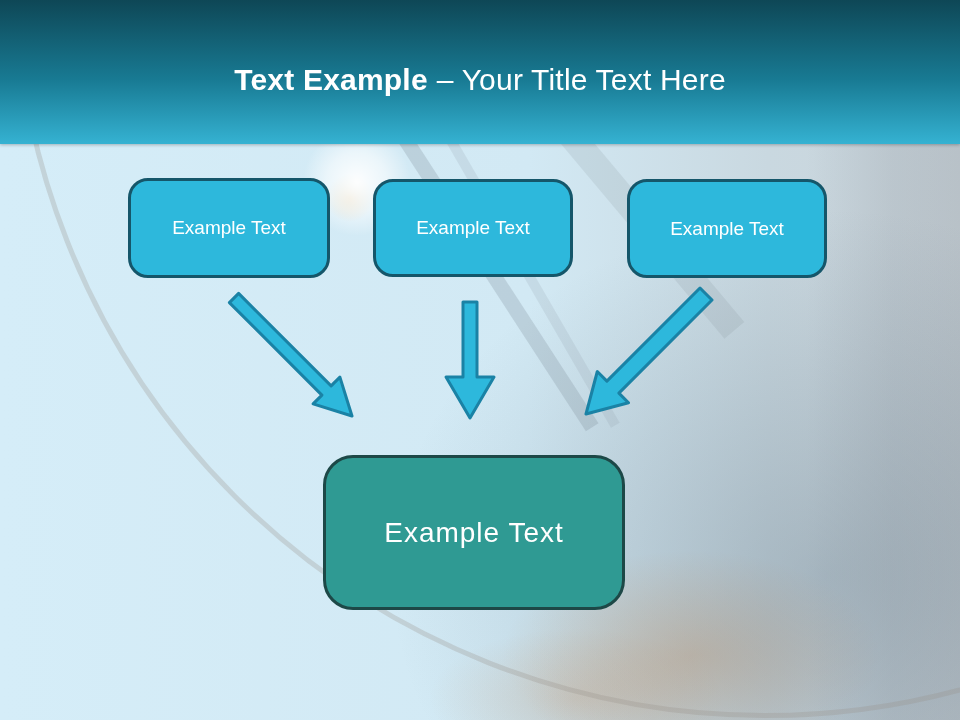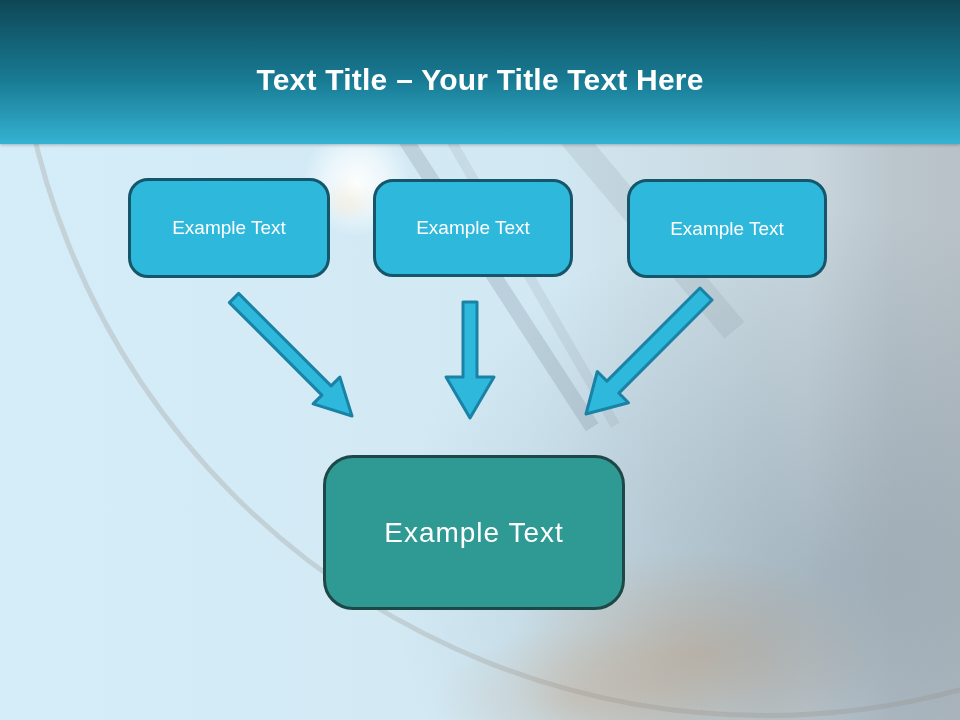--- a/index.html
+++ b/index.html
@@ -32,21 +32,21 @@
     position:absolute; left:0; top:0; width:960px; height:144px;
     background:linear-gradient(180deg, #0e4756 0%, #187a93 55%, #35b2d2 100%);
     display:flex; align-items:center; justify-content:center;
     box-shadow:0 1px 3px rgba(0,0,0,0.25);
   }
   .title{
     color:#ffffff; font-size:30px; letter-spacing:0.2px;
     padding-top:16px; white-space:nowrap;
   }
   .title .bold{ font-weight:bold; }
-  .title .rest{ font-weight:bold; margin-left:9px; }
+  .title .rest{ font-weight:normal; margin-left:9px; }
 
   .block{
     position:absolute;
     background:#2db8dc;
     border:3px solid #15566a;
     border-radius:20px;
     display:flex; align-items:center; justify-content:center;
     color:#ffffff;
     box-sizing:border-box;
   }
@@ -77,21 +77,21 @@
 
 <div class="slide">
 
   <div class="bulb-arc"></div>
   <div class="stem stem1"></div>
   <div class="stem stem2"></div>
   <div class="stem stem3"></div>
 
   <div class="header">
     <div class="title">
-      <span class="bold">Text Title</span><span class="rest">– Your Title Text Here</span>
+      <span class="bold">Text Example</span><span class="rest">– Your Title Text Here</span>
     </div>
   </div>
 
   <div class="block block1">
     <span class="lbl">Example Text</span>
   </div>
   <div class="block block2">
     <span class="lbl">Example Text</span>
   </div>
   <div class="block block3">

